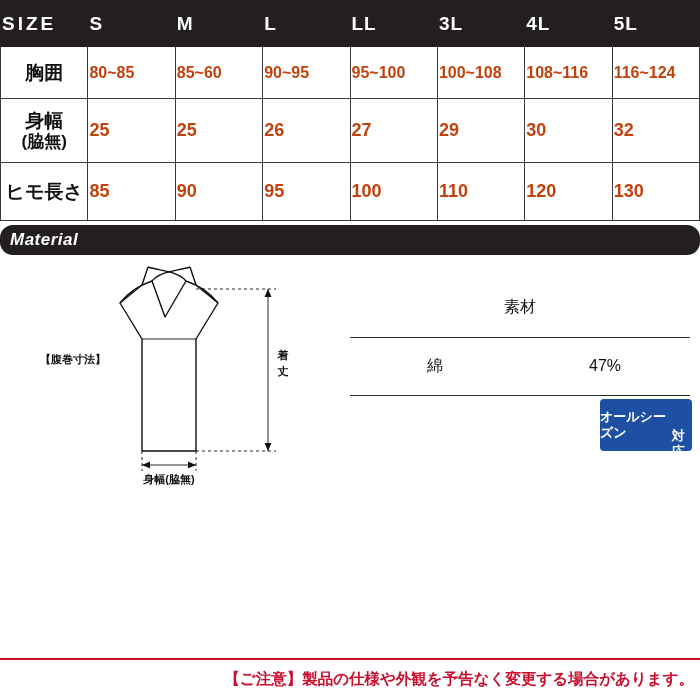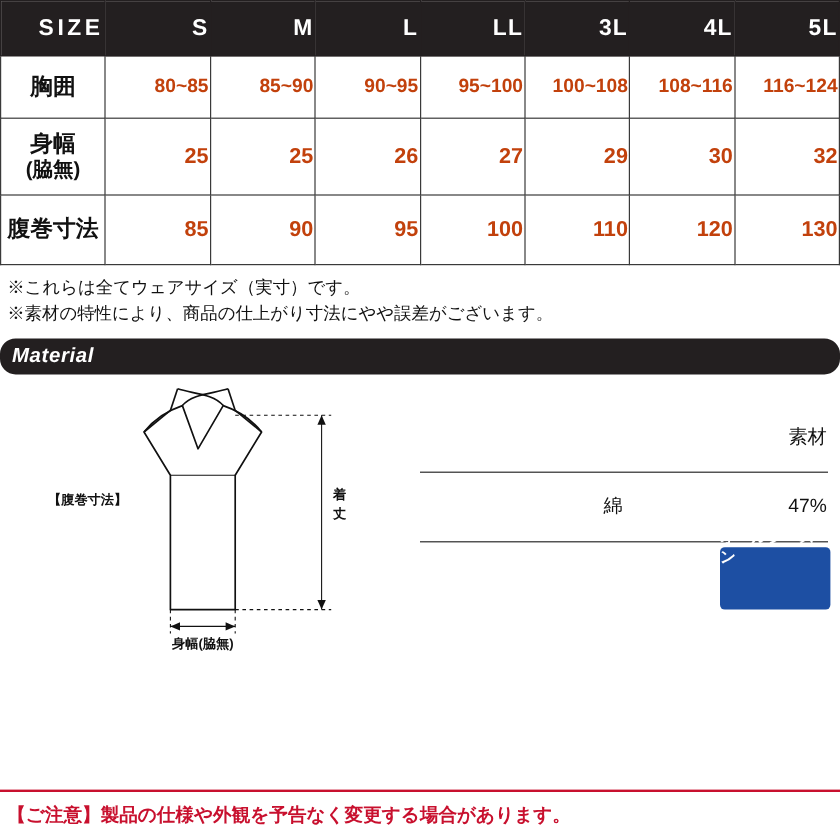--- a/index.html
+++ b/index.html
@@ -18,21 +18,21 @@
   }
 
   
   .size-table {
     width: 700px;
     border-collapse: collapse;
     table-layout: fixed;
   }
   .size-table th, .size-table td {
     border: 1px solid #3a3a3a;
-    text-align: right;
+    text-align: left;
     vertical-align: middle;
     font-weight: bold;
   }
   .size-table thead th {
     background: #231f20;
     color: #ffffff;
     height: 46px;
     font-size: 19px;
     letter-spacing: 1px;
     border: 1px solid #231f20;
@@ -103,60 +103,60 @@
     padding-top: 24px;
   }
   .mat-table {
     width: 340px;
     border-collapse: collapse;
     table-layout: fixed;
   }
   .mat-table td {
     border-top: 1px solid #2b2b2b;
     border-bottom: 1px solid #2b2b2b;
-    text-align: right;
+    text-align: center;
     font-size: 16px;
     height: 58px;
     color: #111111;
   }
   .mat-table tr.head td {
     border-top: none;
     font-size: 16px;
   }
 
   
   .badge {
     position: absolute;
     right: 8px;
     bottom: 44px;
     width: 92px;
     height: 52px;
     background: #1d4fa3;
     color: #ffffff;
     border-radius: 4px;
     display: flex;
-    flex-direction: column;
+    flex-direction: row;
     align-items: center;
     justify-content: center;
     line-height: 1.2;
   }
   .badge .l1 { font-size: 13px; font-weight: bold; }
   .badge .l2 { font-size: 13px; font-weight: bold; margin-top: 37px; }
 
   
   .caution {
     position: absolute;
     left: 0; bottom: 0;
     width: 700px;
     border-top: 2px solid #c8102e;
     padding: 9px 6px 10px 6px;
     font-size: 15.5px;
     font-weight: bold;
     color: #c8102e;
-    text-align: left;
+    text-align: right;
     background: #ffffff;
     white-space: nowrap;
   }
 
   .dim-label { font-size: 11px; font-weight: bold; fill: #111; }
   .dim-label-v { font-size: 11px; font-weight: bold; fill: #111; }
 </style>
 </head>
 <body>
 
@@ -172,57 +172,53 @@
         <th>LL</th>
         <th>3L</th>
         <th>4L</th>
         <th>5L</th>
       </tr>
     </thead>
     <tbody>
       <tr class="r-bust">
         <td class="rowhead">胸囲</td>
         <td class="val small">80~85</td>
-        <td class="val small">85~90</td>
+        <td class="val small">85~60</td>
         <td class="val small">90~95</td>
         <td class="val small">95~100</td>
         <td class="val small">100~108</td>
         <td class="val small">108~116</td>
         <td class="val small">116~124</td>
       </tr>
       <tr class="r-width">
         <td class="rowhead">
           <span>身幅</span>
           <span class="sub">(脇無)</span>
         </td>
         <td class="val">25</td>
         <td class="val">25</td>
         <td class="val">26</td>
         <td class="val">27</td>
         <td class="val">29</td>
         <td class="val">30</td>
         <td class="val">32</td>
       </tr>
       <tr class="r-cord">
-        <td class="rowhead">腹巻寸法</td>
+        <td class="rowhead">ヒモ長さ</td>
         <td class="val">85</td>
         <td class="val">90</td>
         <td class="val">95</td>
         <td class="val">100</td>
         <td class="val">110</td>
         <td class="val">120</td>
         <td class="val">130</td>
       </tr>
     </tbody>
   </table>
 
-  <div class="notes">
-    <div>※これらは全てウェアサイズ（実寸）です。</div>
-    <div>※素材の特性により、商品の仕上がり寸法にやや誤差がございます。</div>
-  </div>
 
   <div class="material-bar">Material</div>
 
   <div class="material-body">
 
     <div class="diagram-col">
       <svg width="350" height="240" viewBox="0 0 350 240">
 
         <g fill="#ffffff" stroke="#111111" stroke-width="1.4" stroke-linejoin="round">
           <path d="M120 48

